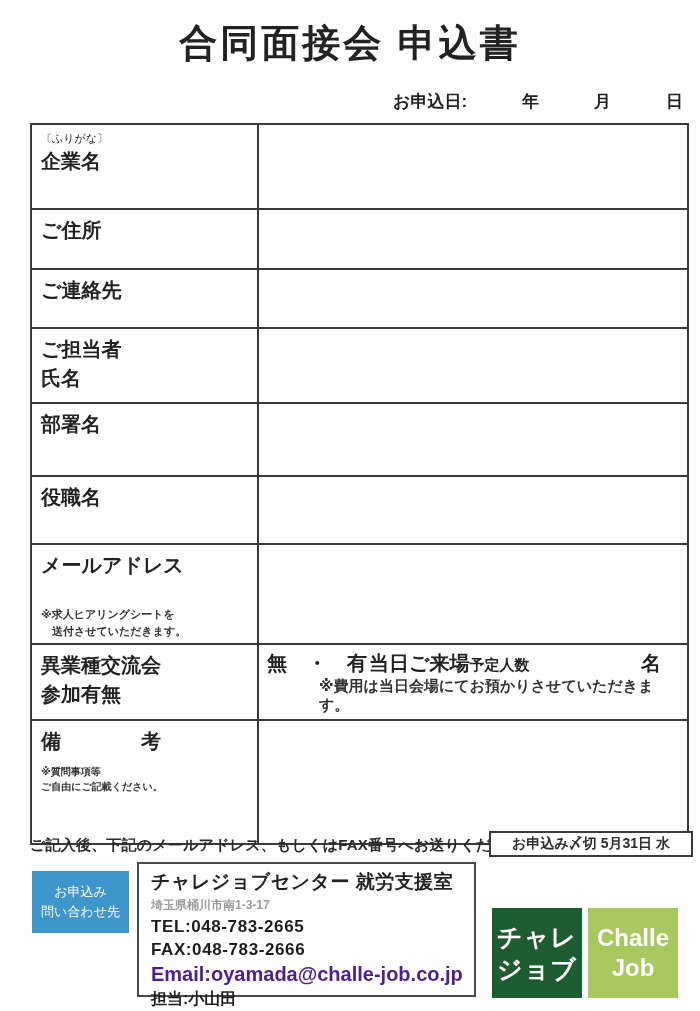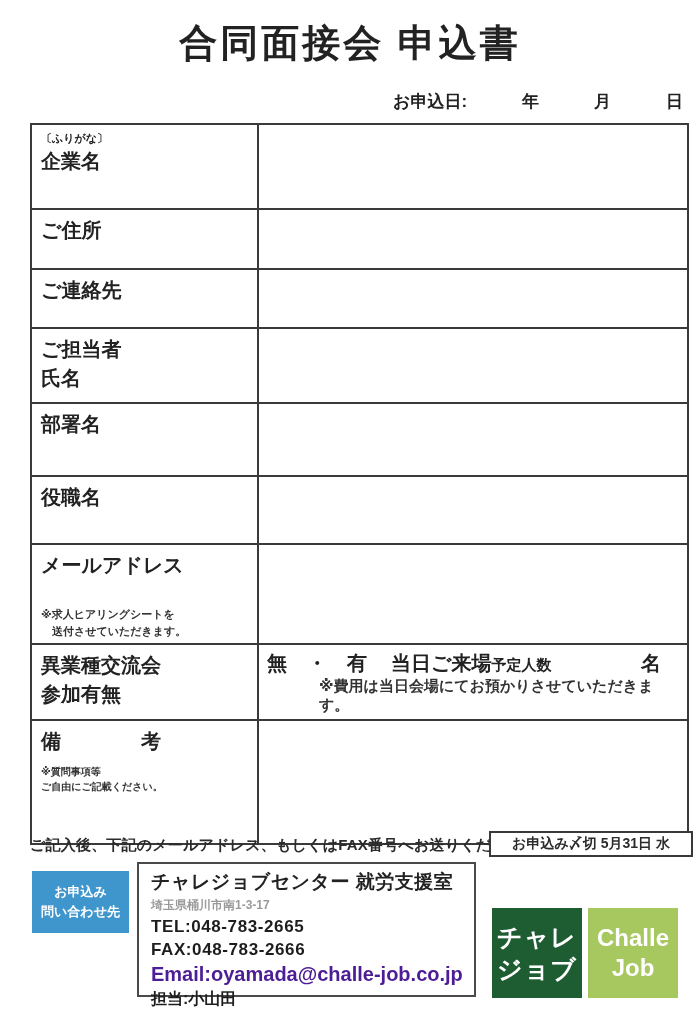--- a/index.html
+++ b/index.html
@@ -17,21 +17,21 @@
     display:flex; justify-content:space-between; align-items:baseline;
     font-size:17px; font-weight:700; color:#222; }
 
   
   table.form-table { position:absolute; top:123px; left:30px; width:657px;
     border-collapse:collapse; table-layout:fixed; }
   table.form-table td { border:2px solid #3a3a3a; vertical-align:top; background:#fff; }
   td.lbl { width:227px; padding:6px 6px 4px 9px; }
   td.val { width:430px; }
   .lbl-main { font-size:20px; font-weight:600; line-height:1.45; color:#222; }
-  .furigana { font-size:11px; font-weight:700; color:#222; margin-bottom:1px; }
+  .furigana { font-size:11px; font-weight:400; color:#222; margin-bottom:1px; }
   .lbl-note { font-size:11px; font-weight:600; color:#333; line-height:1.5; margin-top:14px; }
   .lbl-note.small { font-size:10px; margin-top:8px; }
   .mail-note { margin-top:26px; }
 
   
   .attend-cell { padding:5px 8px 4px 8px; }
   .attend-line1 { display:flex; align-items:baseline; }
   .attend-big { font-size:20px; font-weight:600; color:#222; }
   .attend-small { font-size:15px; font-weight:600; color:#222; }
   .attend-spacer { flex:1; }
@@ -40,21 +40,21 @@
 
   
   .instruction { position:absolute; top:836px; left:30px; font-size:15px;
     font-weight:700; color:#2b2b2b; letter-spacing:0.2px; }
   .deadline-box { position:absolute; top:831px; left:489px; width:204px; height:26px;
     border:2px solid #3a3a3a; display:flex; align-items:center; justify-content:center;
     font-size:14px; font-weight:700; color:#2b2b2b; background:#fff; }
 
   .contact-tab { position:absolute; top:871px; left:32px; width:97px; height:62px;
     background:#3f96cd; color:#ffffff; display:flex; align-items:center; justify-content:center;
-    text-align:center; font-size:13px; font-weight:700; line-height:1.55; }
+    text-align:center; font-size:13px; font-weight:400; line-height:1.55; }
 
   .contact-box { position:absolute; top:862px; left:137px; width:339px; height:135px;
     border:2px solid #4a4a4a; background:#fff; padding:5px 8px 4px 12px; }
   .contact-name { font-size:19px; font-weight:600; color:#222; letter-spacing:0.5px; }
   .contact-address { font-size:12px; color:#9a9a9a; font-weight:600; margin-top:2px; }
   .contact-tel, .contact-fax { font-size:17px; font-weight:800; color:#1d1d1d; letter-spacing:0.6px; margin-top:3px; }
   .contact-email { font-size:20px; font-weight:800; color:#4c1d95; margin-top:3px; }
   .contact-person { font-size:16px; font-weight:700; color:#1d1d1d; margin-top:3px; }
 
   .logo { position:absolute; top:908px; width:90px; height:90px;
@@ -126,21 +126,21 @@
       <td class="val"></td>
     </tr>
     <tr style="height:63px;">
       <td class="lbl">
         <div class="lbl-main pre">異業種交流会
 参加有無</div>
       </td>
       <td class="val attend-cell">
         <div class="attend-line1">
           <span class="attend-big">無　・　有</span>
-          <span class="attend-big" style="margin-left:24px;">当日ご来場</span>
+          <span class="attend-big" style="margin-left:2px;">当日ご来場</span>
           <span class="attend-small">予定人数</span>
           <span class="attend-spacer"></span>
           <span class="attend-big attend-unit">名</span>
         </div>
         <div class="attend-note">※費用は当日会場にてお預かりさせていただきます。</div>
       </td>
     </tr>
     <tr style="height:124px;">
       <td class="lbl">
         <div class="lbl-main">備　　　　考</div>

